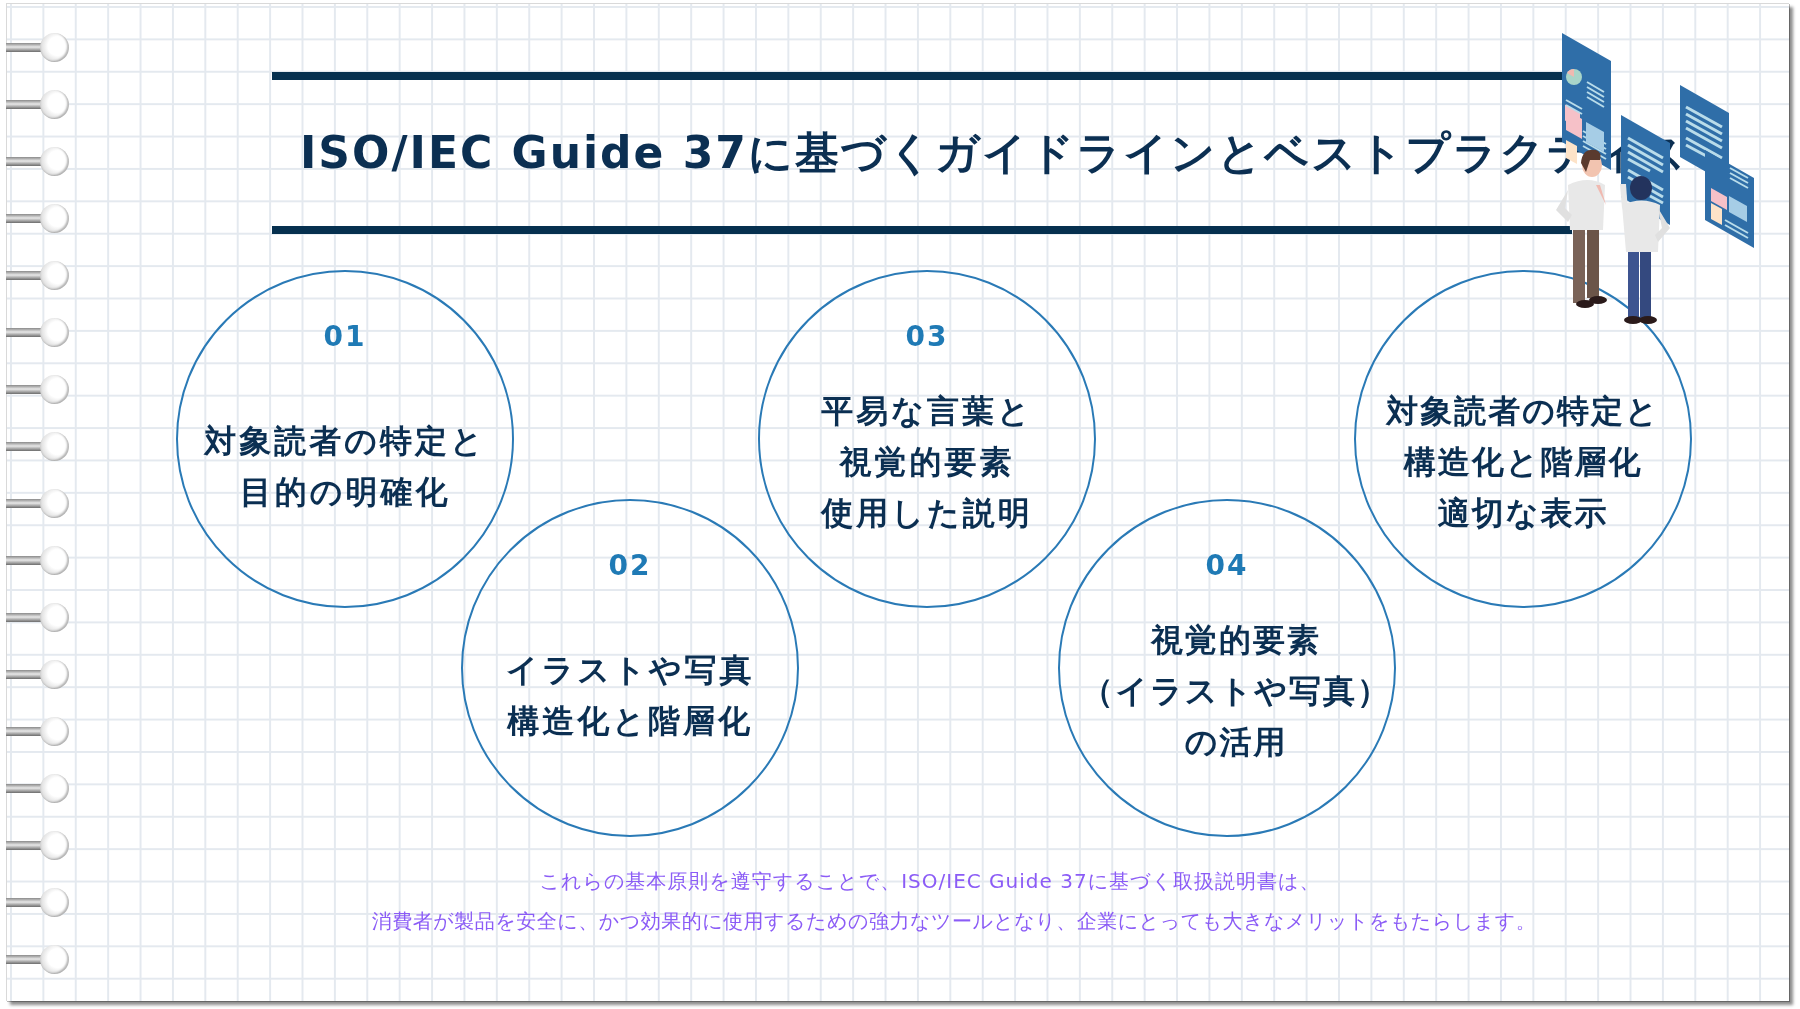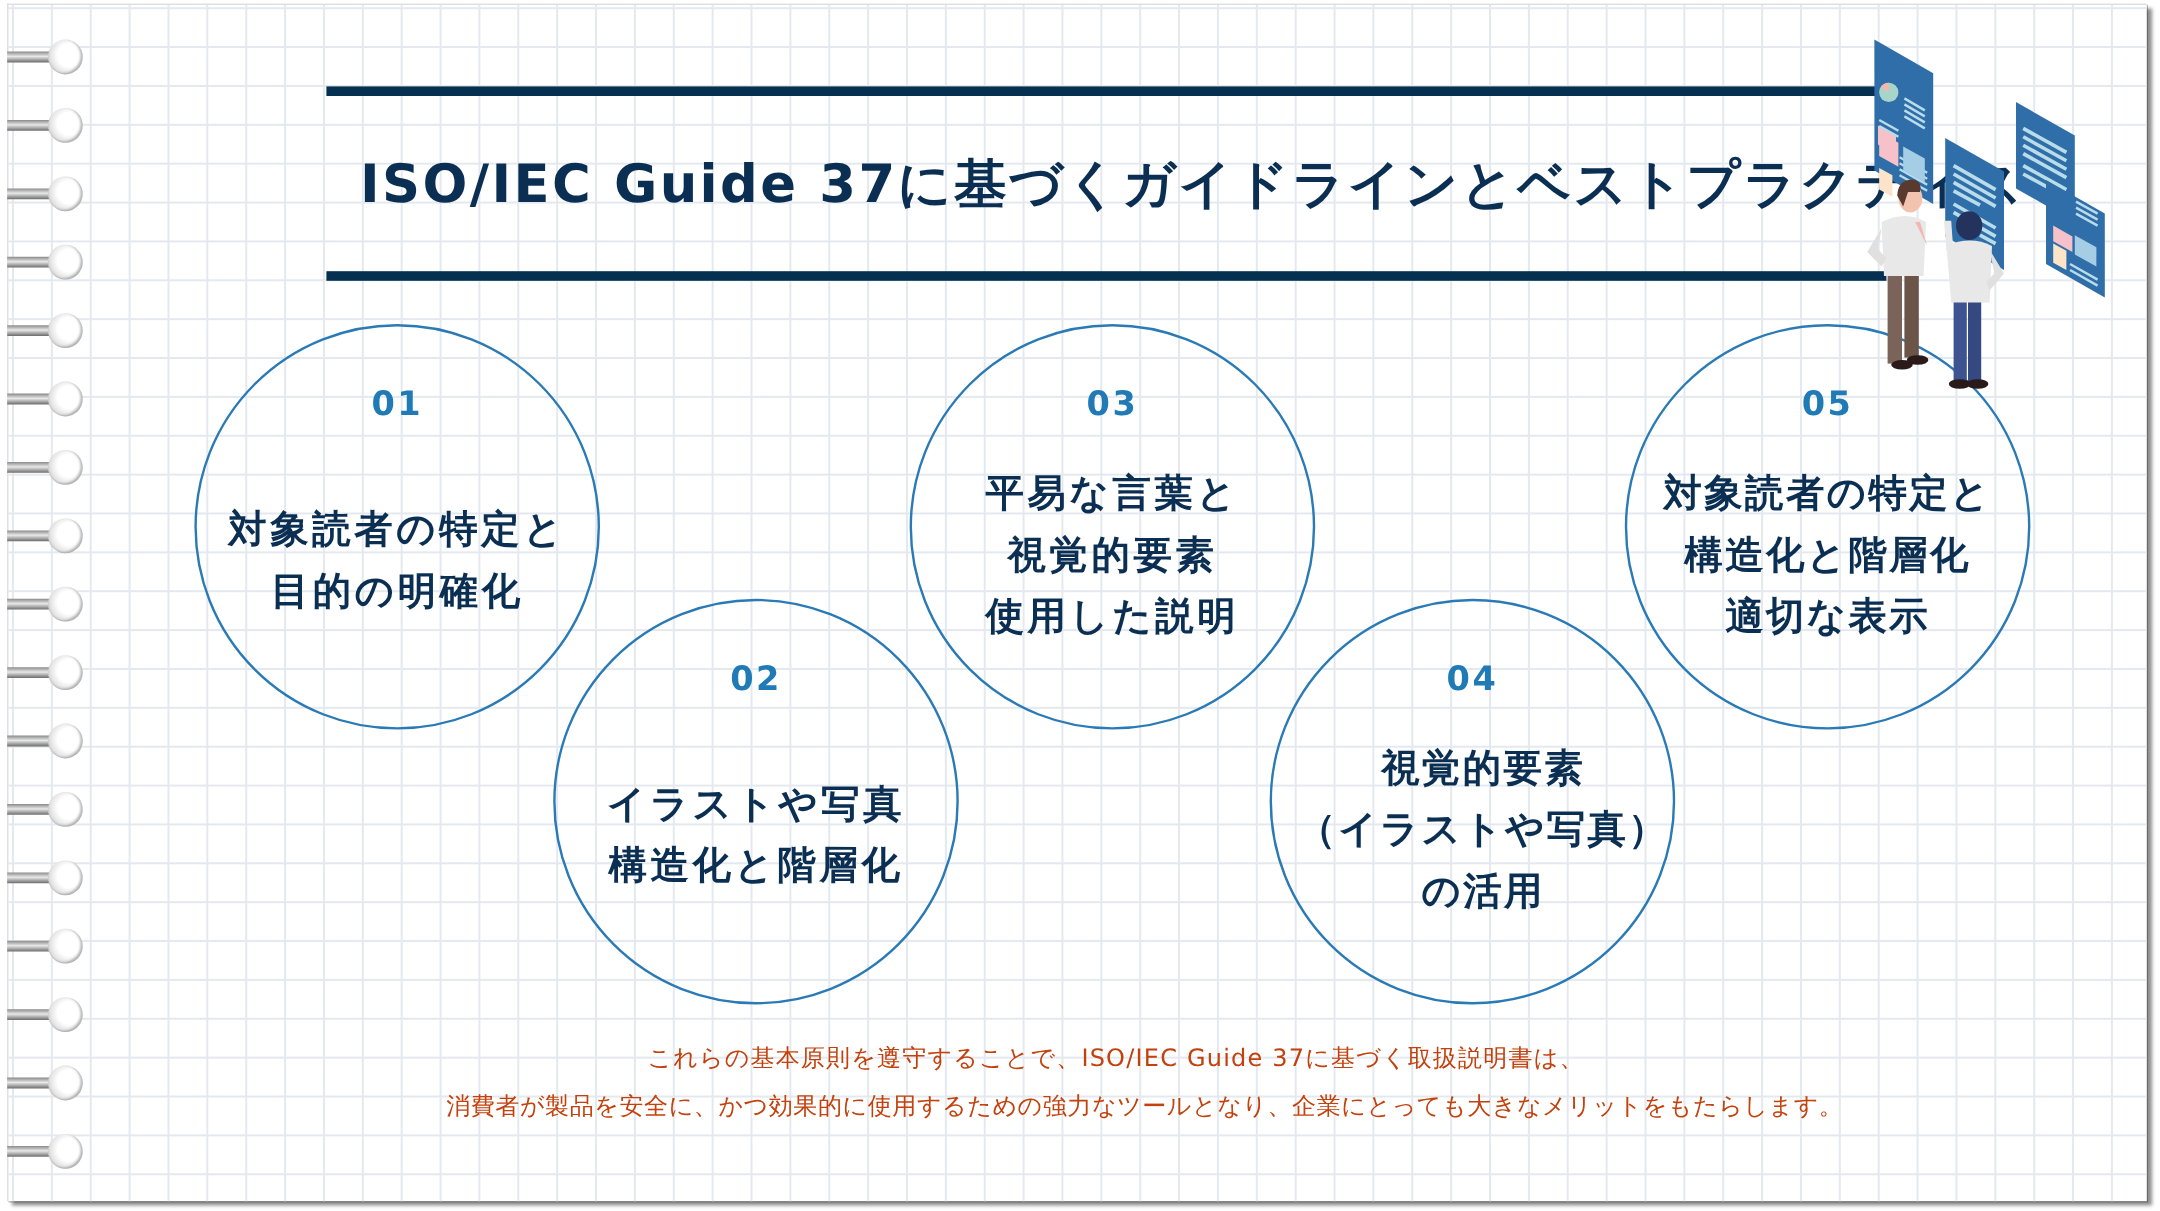--- a/index.html
+++ b/index.html
@@ -47,21 +47,21 @@
   .circle .num {
     position:absolute; left:0; right:0; top:48px;
     color:#1f7ab5; font-size:28px; font-weight:bold; letter-spacing:2px;
   }
   .circle .label {
     position:absolute; left:10px; right:10px;
     color:#0b2f52; font-size:32px; font-weight:bold; line-height:51px; letter-spacing:3px;
   }
   .footer {
     position:absolute; left:260px; width:1340px; text-align:center;
-    color:#c2410c; font-size:20px; letter-spacing:1px; line-height:40px;
+    color:#8b5cf6; font-size:20px; letter-spacing:1px; line-height:40px;
   }
   .illus { position:absolute; left:1540px; top:25px; width:240px; height:300px; }
 </style>
 </head>
 <body>
 
 <div class="page"></div>
 
 <div class="rings" id="rings">
     <div class="ring" style="top: 33px;">
@@ -131,21 +131,21 @@
     <div class="ring" style="top: 945px;">
       <div class="wire"></div>
       <div class="hole"></div>
     </div>
   </div>
 
 <div class="title-rule top"></div>
 <div class="title">ISO/IEC Guide 37に基づくガイドラインとベストプラクティス</div>
 <div class="title-rule bottom"></div>
 
-<div class="circle" style="left:162px; top:270px;text-align:center;">
+<div class="circle" style="left:176px; top:270px;text-align:center;">
   <div class="num">01</div>
   <div class="label" style="top:144px;">
     <div>対象読者の特定と</div>
     <div>目的の明確化</div>
   </div>
 </div>
 
 <div class="circle" style="left:461px; top:499px;">
   <div class="num">02</div>
   <div class="label" style="top:144px;">
@@ -166,21 +166,20 @@
 <div class="circle" style="left:1058px; top:499px;">
   <div class="num">04</div>
   <div class="label" style="top:114px; left:18px; right:0; letter-spacing:2px;">
     <div>視覚的要素</div>
     <div>（イラストや写真）</div>
     <div>の活用</div>
   </div>
 </div>
 
 <div class="circle" style="left:1354px; top:270px;">
-  <div class="num">05</div>
   <div class="label" style="top:114px; left:0; right:0; letter-spacing:2px;">
     <div>対象読者の特定と</div>
     <div>構造化と階層化</div>
     <div>適切な表示</div>
   </div>
 </div>
 
 <svg class="illus" viewBox="1540 25 240 300" width="240" height="300">
 
   <g>

